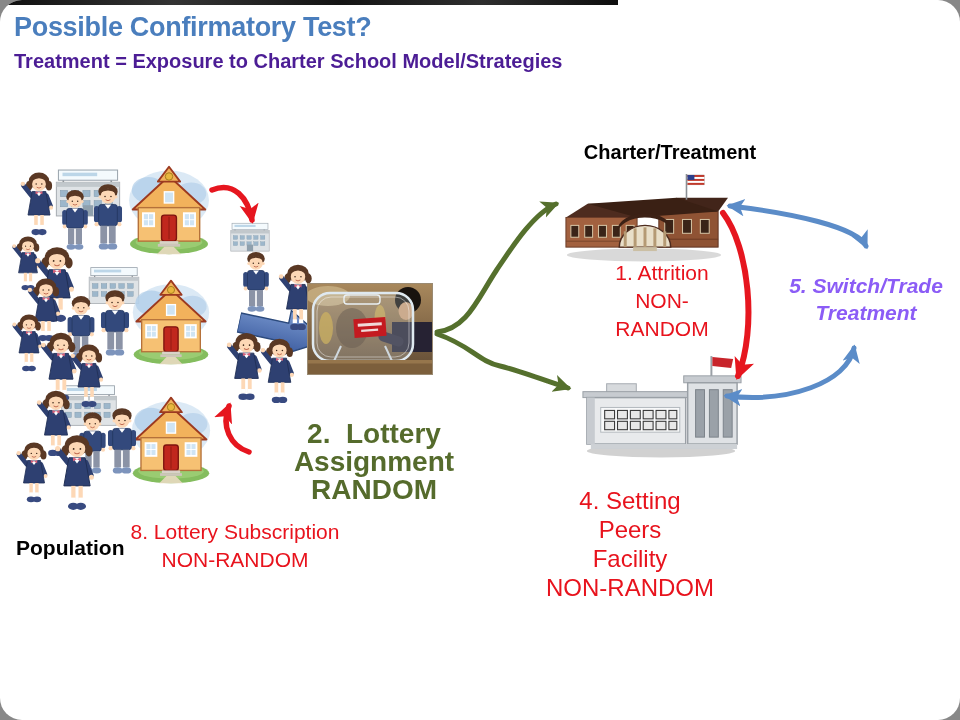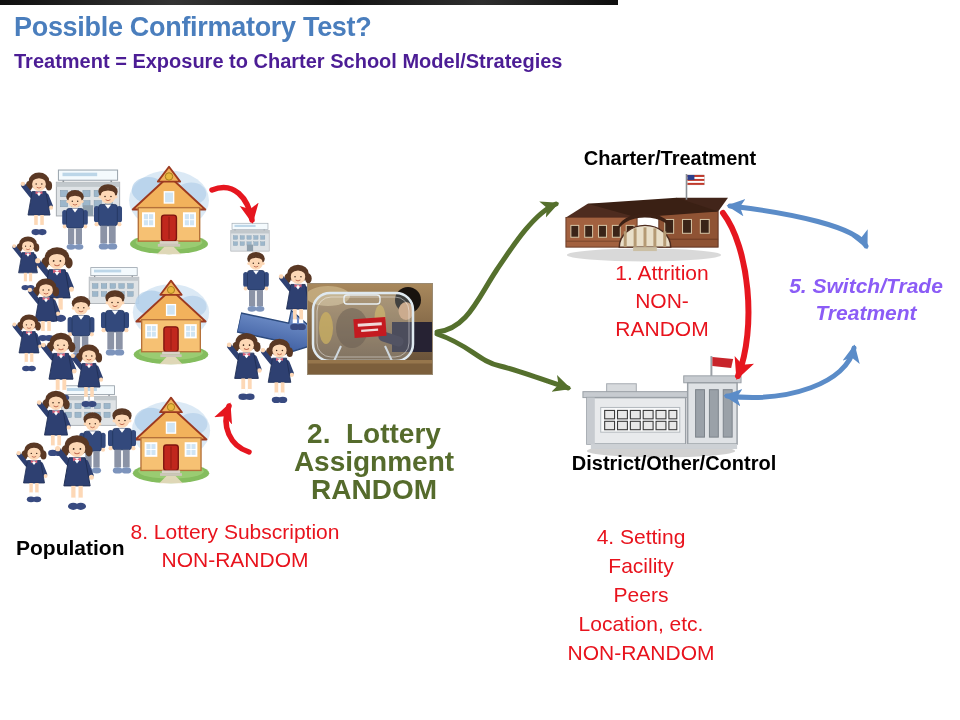--- a/index.html
+++ b/index.html
@@ -1,36 +1,37 @@
 <!DOCTYPE html>
 <html><head>
 <meta charset="utf-8">
 <style>
   html,body{margin:0;padding:0;background:#888;}
   #slide{
     position:relative;width:960px;height:720px;background:#ffffff;overflow:hidden;
     font-family:"Liberation Sans","DejaVu Sans",sans-serif;
+    border-radius:22px;
   }
   .abs{position:absolute;}
   .txt{position:absolute;text-align:center;}
   .ws{white-space:pre-wrap;}
   #top-strip{position:absolute;left:0;top:0;width:618px;height:5px;
     background:linear-gradient(90deg,#101010 0%,#343434 28%,#141414 55%,#2e2e2e 78%,#0e0e0e 100%);}
   #title{position:absolute;left:14px;top:12px;font-size:27px;font-weight:700;color:#4a7ebd;letter-spacing:-.3px;}
   #subtitle{position:absolute;left:14px;top:50px;font-size:20px;font-weight:700;color:#4c1d95;}
   .blk-label{position:absolute;font-weight:700;color:#000;font-size:20px;}
   .t-red{color:#e8131d;}
   .t-olive{color:#556b2c;}
   .t-blue5{color:#8b5cf6;font-style:italic;font-weight:700;}
   #step1{left:110px;top:518px;width:250px;font-size:21px;line-height:28px;}
   #step2{left:258px;top:420px;width:232px;font-size:28px;line-height:28px;font-weight:bold;}
   #step3{left:588px;top:259px;width:148px;font-size:21px;line-height:28px;}
-  #step4{left:521px;top:486px;width:240px;font-size:21px;line-height:29px;margin-top:36px;}
+  #step4{left:510px;top:486px;width:240px;font-size:24px;line-height:29px;}
   #step5{left:782px;top:272px;width:168px;font-size:21px;line-height:27px;}
-  #charter-label{left:565px;top:147px;width:210px;text-align:center;}
+  #charter-label{left:565px;top:141px;width:210px;text-align:center;}
   #district-label{left:569px;top:452px;width:210px;text-align:center;}
   #population-label{left:16px;top:536px;font-size:21px;}
   .z1{z-index:1}.z2{z-index:2}.z3{z-index:3}.z5{z-index:5}
   svg{display:block;}
   #photo{position:absolute;left:308px;top:284px;width:124px;height:90px;z-index:4;outline:1px solid #9a8a72;}
 </style>
 </head>
 <body>
 
 <div id="slide">
@@ -365,44 +366,42 @@
     <path d="M249,452 C230,446 221,426 229,406" fill="none" stroke="#e6161f" stroke-width="5.5" stroke-linecap="round" marker-end="url(#mr)"></path>
     <path d="M437,332 C467,329 478,298 496,271 C512,247 534,213 556,204" fill="none" stroke="#55702d" stroke-width="5" stroke-linecap="round" marker-end="url(#mo)"></path>
     <path d="M437,334 C470,345 478,361 500,366 C517,370 544,380 568,388" fill="none" stroke="#55702d" stroke-width="5" stroke-linecap="round" marker-end="url(#mo)"></path>
     <path d="M723,213 C749,247 757,328 738,376" fill="none" stroke="#e6161f" stroke-width="6" stroke-linecap="round" marker-end="url(#mr)"></path>
     <path d="M730,206 C792,213 857,227 866,246" fill="none" stroke="#5b8cc8" stroke-width="5" stroke-linecap="round" marker-start="url(#mb)" marker-end="url(#mb)"></path>
     <path d="M727,396 C788,403 847,383 854,348" fill="none" stroke="#5b8cc8" stroke-width="5" stroke-linecap="round" marker-start="url(#mb)" marker-end="url(#mb)"></path>
   </svg>
 
   
   <div id="charter-label" class="blk-label z5">Charter/Treatment</div>
-  <div id="district-label" class="blk-label z5">District/Other/Control</div>
   <div id="population-label" class="blk-label z5">Population</div>
 
   <div id="step1" class="txt t-red z5">
     <div>8. Lottery Subscription</div>
     <div>NON-RANDOM</div>
   </div>
 
   <div id="step2" class="txt t-olive z5">
     <div class="ws">2.  Lottery Assignment</div>
     <div>RANDOM</div>
   </div>
 
   <div id="step3" class="txt t-red z5">
     <div>1. Attrition</div>
     <div>NON-</div>
     <div>RANDOM</div>
   </div>
 
   <div id="step4" class="txt t-red z5">
     <div>4. Setting</div>
+    <div>Peers</div>
     <div>Facility</div>
-    <div>Peers</div>
-    <div>Location, etc.</div>
     <div>NON-RANDOM</div>
   </div>
 
   <div id="step5" class="txt t-blue5 z5">
     <div>5. Switch/Trade</div>
     <div>Treatment</div>
   </div>
 
 </div>
 

